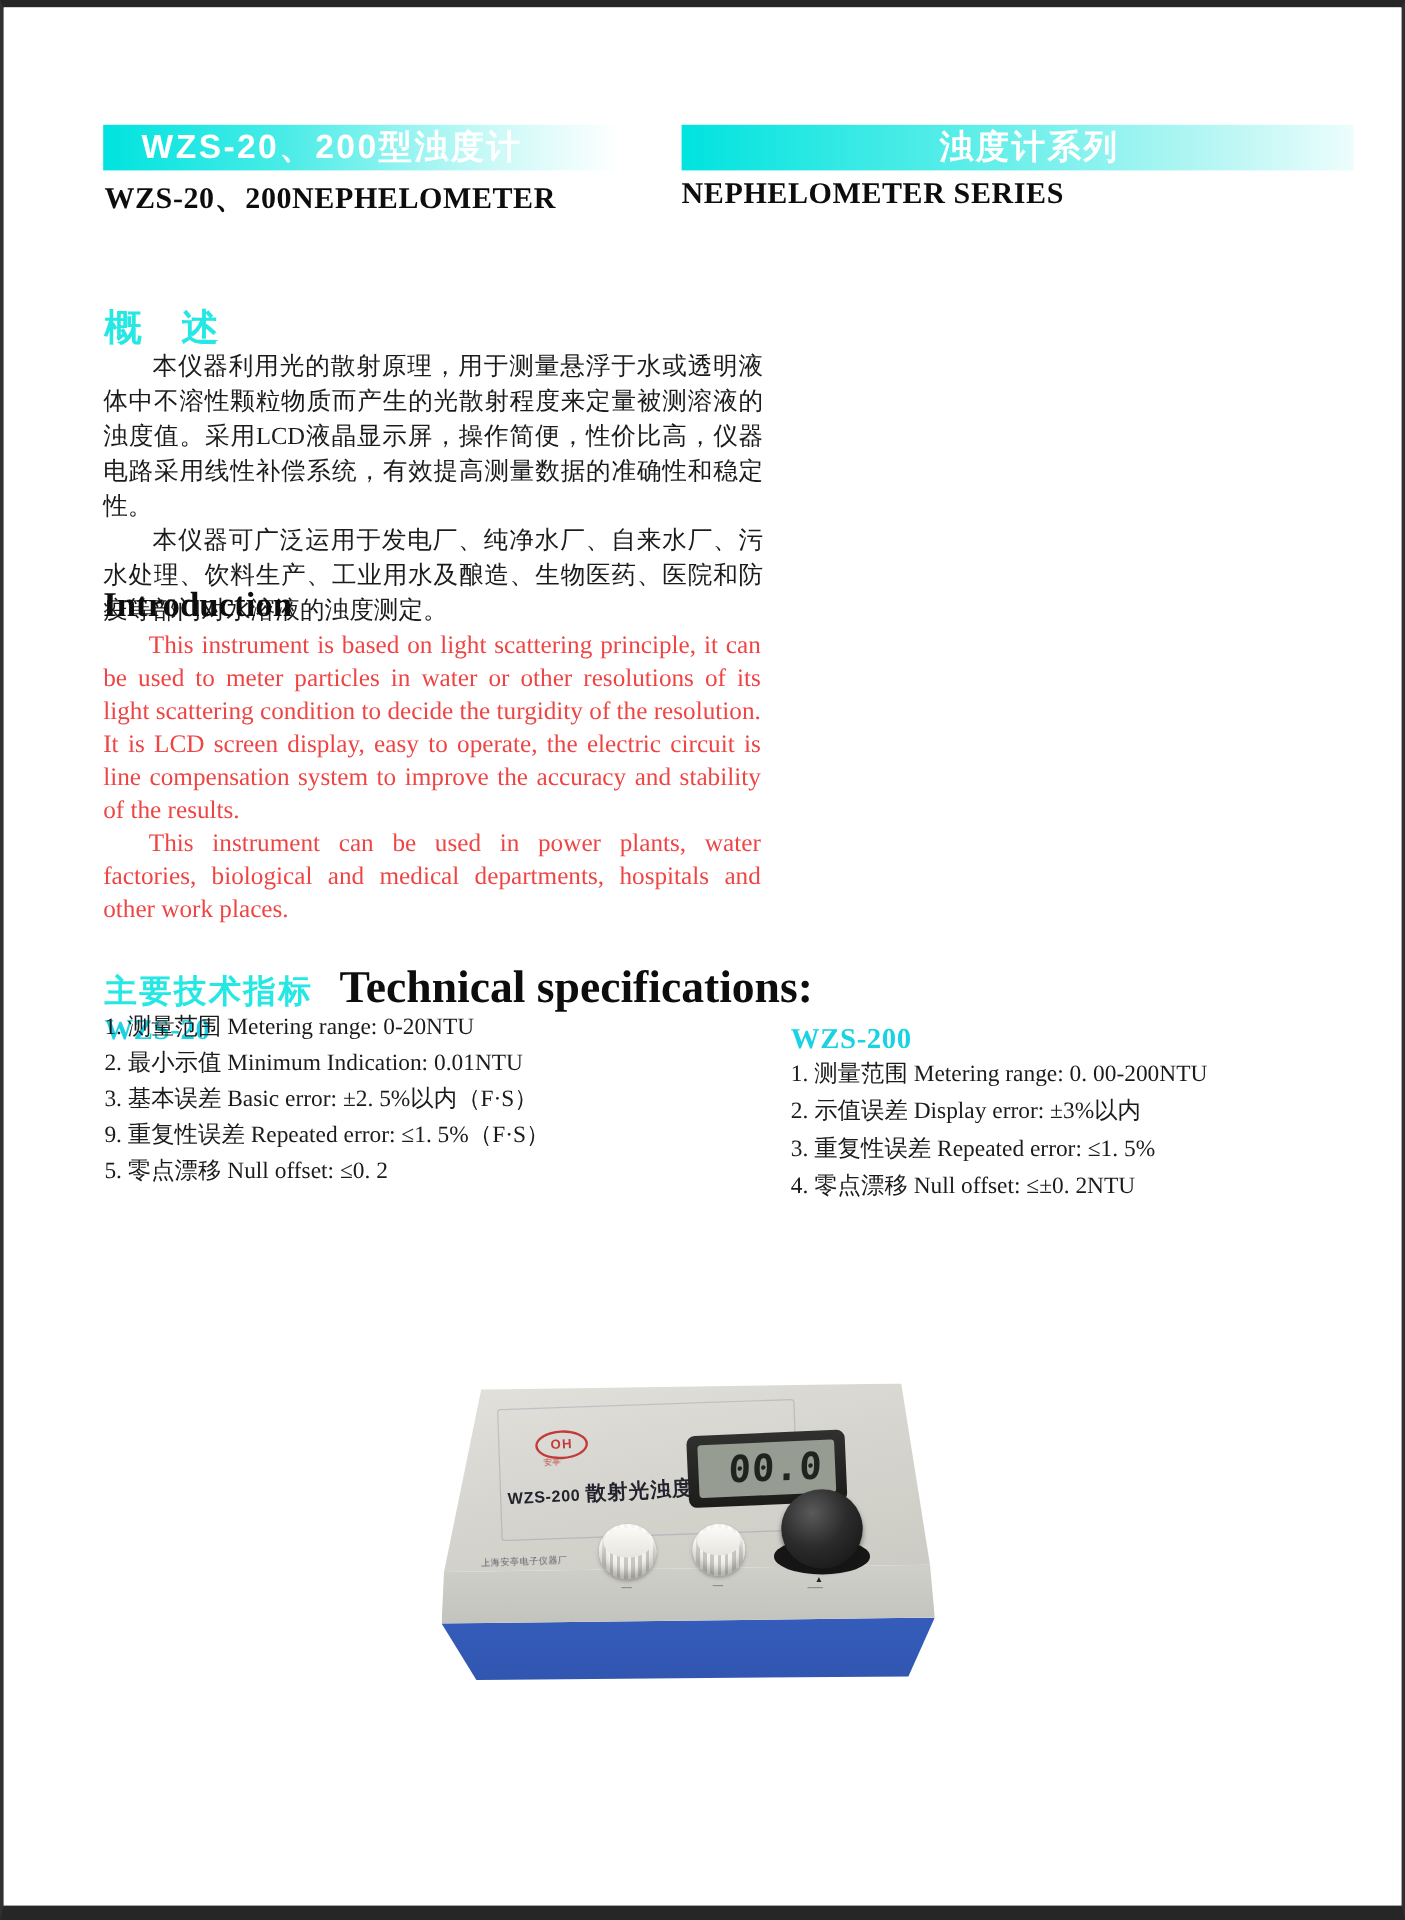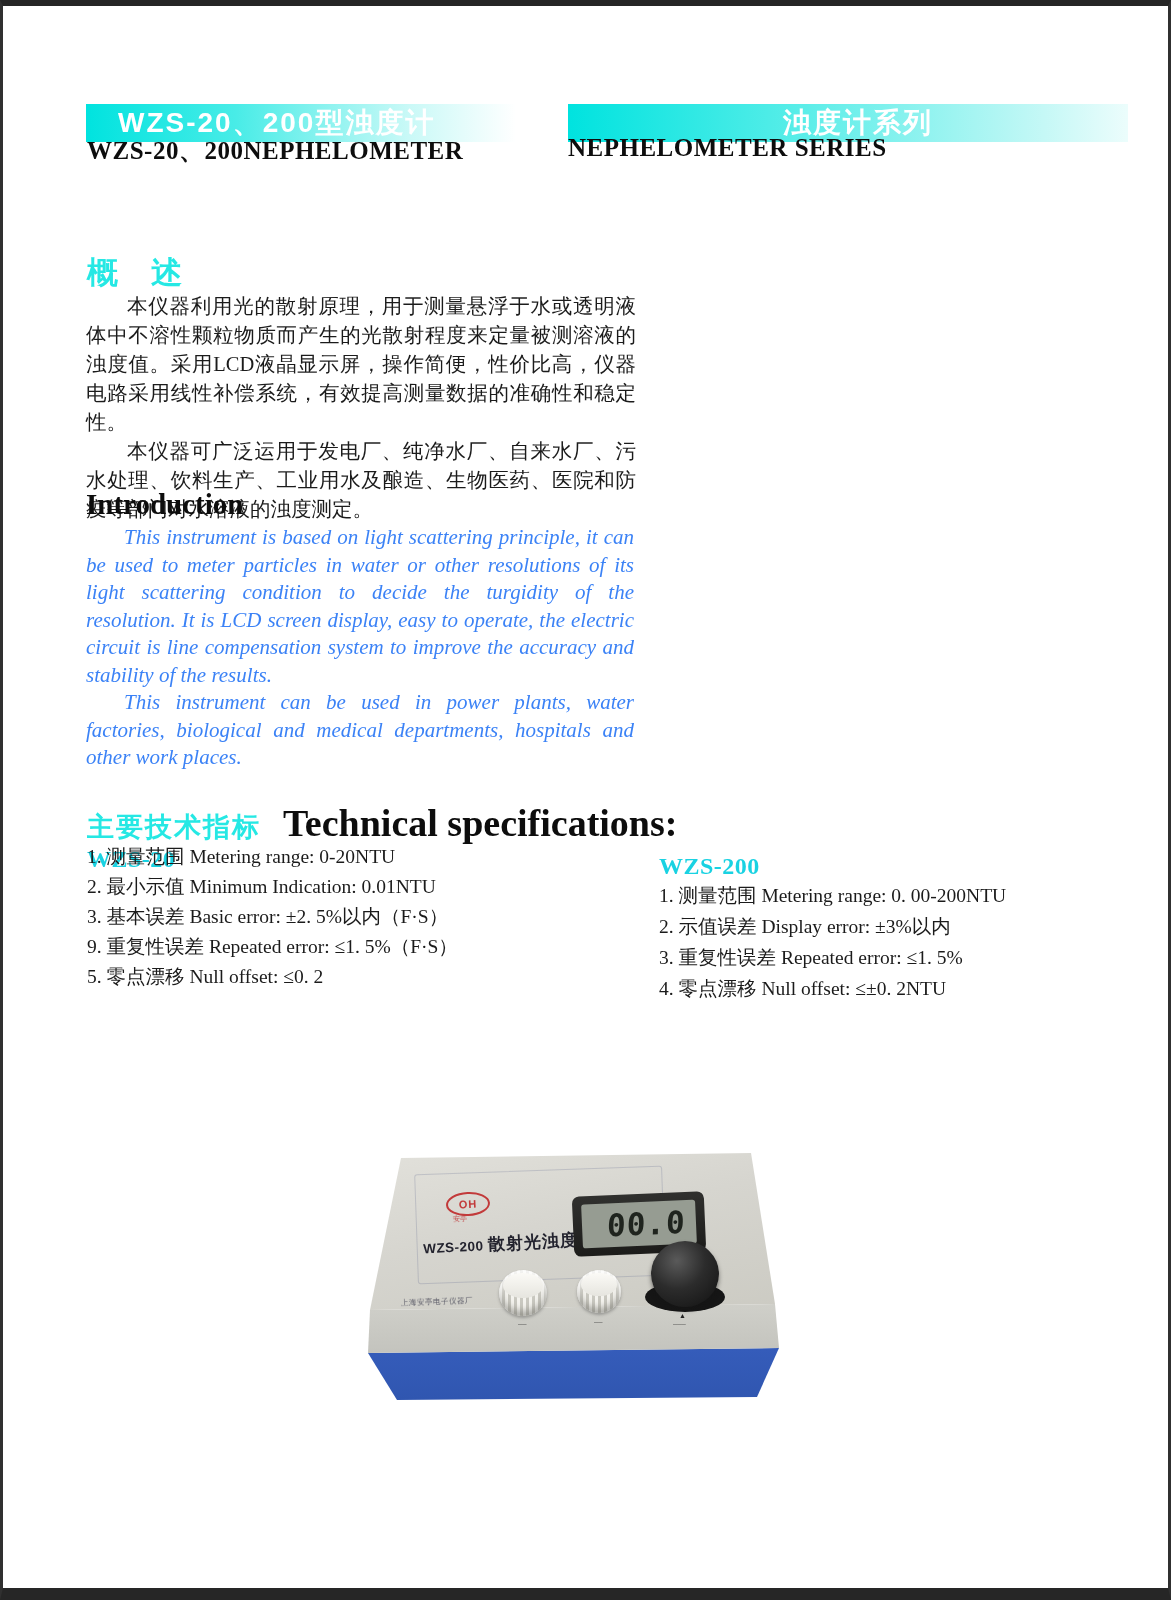--- a/index.html
+++ b/index.html
@@ -26,21 +26,21 @@
   .bar-left{
     left:83px;top:98px;width:398px;padding-left:32px;
     background:linear-gradient(to right,#00e3df 0%,#49ece7 35%,#c9f9f7 75%,#ffffff 100%);
   }
   .bar-right{
     left:565px;top:98px;width:540px;padding-left:20px;
     background:linear-gradient(to right,#00e3df 0%,#56ede8 40%,#c5f8f6 85%,#ecfdfc 100%);
     justify-content:center;
   }
   .subtitle{
-    position:absolute;top:128px;font-weight:bold;font-size:25px;
+    position:absolute;top:142px;font-weight:bold;font-size:25px;
     letter-spacing:0.5px;white-space:nowrap;color:#0d0d0d;
   }
   .sub-left{left:84px;}
   .sub-right{left:565px;}
   
   .cn-heading{
     position:absolute;left:84px;top:246px;
     font-family:"Liberation Sans","DejaVu Sans",sans-serif;
     font-weight:bold;font-size:31px;color:#25e8e4;letter-spacing:1px;
   }
@@ -49,21 +49,21 @@
     font-size:20.5px;line-height:29px;text-align:justify;color:#1b1b1b;
   }
   .cn-body p{margin:0;text-indent:2em;}
   
   .intro-heading{
     position:absolute;left:83px;top:482px;
     font-weight:bold;font-size:29px;color:#0d0d0d;
   }
   .en-body{
     position:absolute;left:83px;top:518px;width:548px;
-    font-size:21px;line-height:27.5px;text-align:justify;color:#3b82f6;font-style:italic;
+    font-size:21px;line-height:27.5px;text-align:justify;color:#ef4444;
   }
   .en-body p{margin:0;text-indent:38px;}
   
   .spec-heading{position:absolute;left:84px;top:795px;white-space:nowrap;}
   .spec-heading .cn{
     font-family:"Liberation Sans","DejaVu Sans",sans-serif;
     font-weight:bold;font-size:27px;color:#25e8e4;letter-spacing:2px;
   }
   .spec-heading .en{
     font-weight:bold;font-size:38px;color:#0d0d0d;margin-left:22px;

